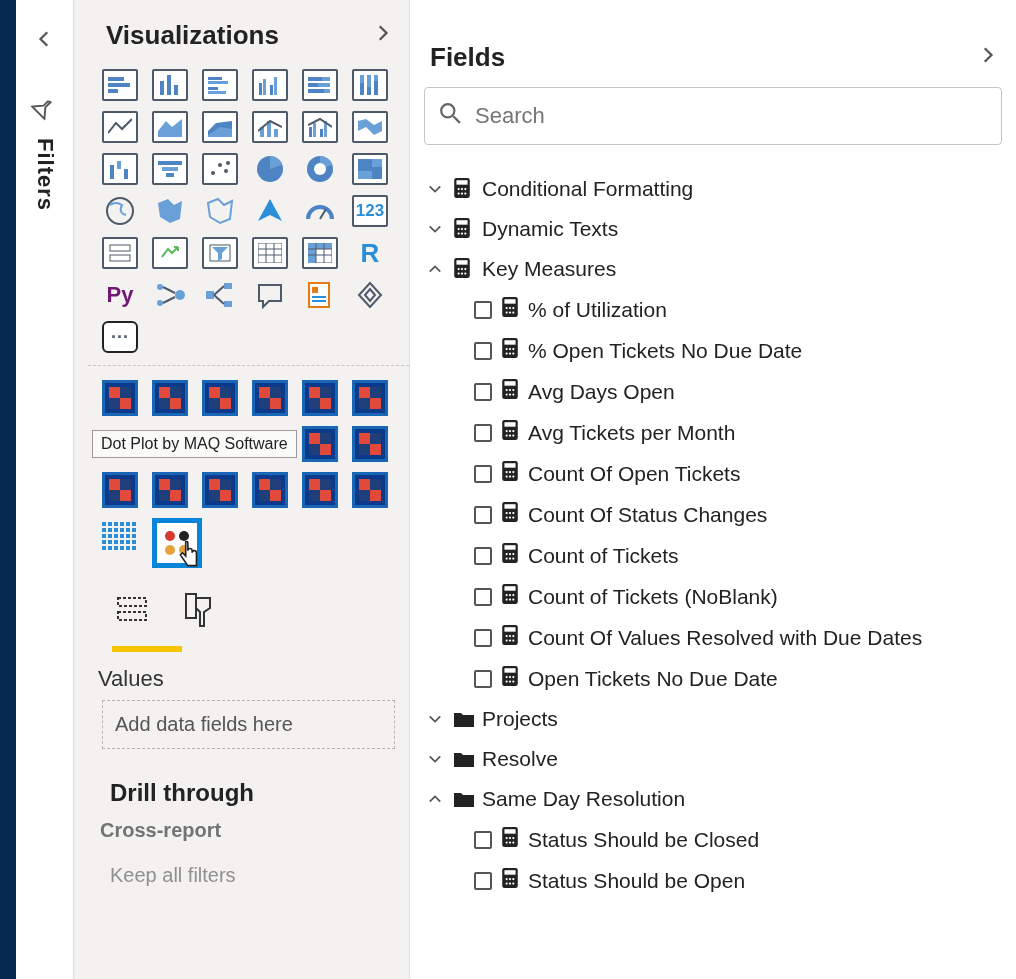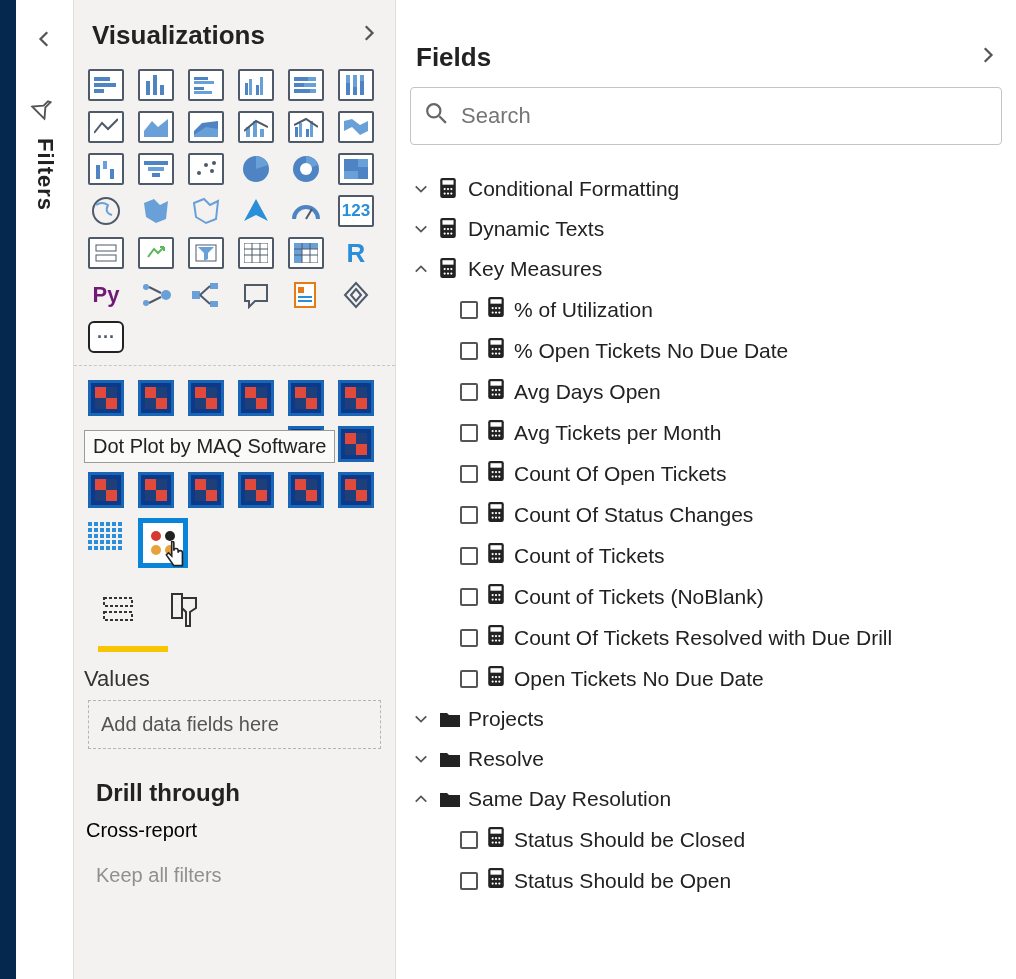--- a/index.html
+++ b/index.html
@@ -36,20 +36,21 @@
   font-weight: 600;
   color: #222;
   letter-spacing: 1px;
 }
 .viz-pane {
   width: 322px;
   background: #f3f2f1;
   border-right: 1px solid #e0dedb;
   display: flex;
   flex-direction: column;
+  margin-left: 14px;
 }
 .pane-header {
   display: flex;
   justify-content: space-between;
   align-items: center;
   padding: 20px 18px 10px 18px;
 }
 .pane-header h2 {
   font-size: 26px;
   font-weight: 600;
@@ -116,40 +117,40 @@
   display:flex;align-items:center;justify-content:center;flex-direction:column;
   position:relative;
 }
 .dpcircles{display:flex;gap:4px;}
 .dpcircles .c{width:10px;height:10px;border-radius:50%;}
 .cursor-hand {
   position:absolute; right:-6px; bottom:-12px;
 }
 .tooltip {
   position: absolute;
-  left: 10px;
+  left: 4px;
   background: #fafaf9;
   border: 1px solid #9d9b97;
   padding: 4px 8px;
-  font-size: 20px;
+  font-size: 16px;
   color: #222;
   z-index: 50;
   white-space: nowrap;
 }
 .format-row {
   display:flex;align-items:center;gap:20px;padding:10px 24px;
 }
 .format-btn{width:46px;height:46px;cursor:pointer;}
 .underline-bar{width:70px;height:6px;background:#f7c503;margin-left:24px;margin-top:2px;}
 .values-label{font-size:22px;color:#333;padding:14px 20px 8px 10px;}
 .drop-area{
   border:1px dashed #b7b5b1;margin:0 14px;padding:12px 12px;font-size:20px;color:#555;
 }
 .drill-h{font-size:24px;font-weight:600;color:#222;padding:30px 22px 12px 22px;}
-.sub-label{font-size:20px;color:#000000;padding:0 22px 12px 12px;}
+.sub-label{font-size:20px;color:#737373;padding:0 22px 12px 12px;font-weight:bold;}
 .toggle-row{display:flex;align-items:center;gap:10px;padding:0 28px 14px 28px;font-size:20px;color:#333;}
 .toggle{width:44px;height:18px;border-radius:10px;background:#fff;border:2px solid #333;position:relative;}
 .toggle .knob{width:16px;height:16px;border-radius:50%;background:#333;position:absolute;top:-1px;left:-3px;}
 .fields-pane{
   flex:1;background:#fff;padding:0 10px;
 }
 .fields-header{display:flex;justify-content:space-between;align-items:center;padding:20px 10px 14px 10px;margin-top:22px;}
 .fields-header h2{font-size:26px;font-weight:600;color:#222;}
 .search-box{
   margin:0 4px 24px 4px;border:1px solid #c6c4c1;border-radius:4px;
@@ -786,21 +787,21 @@
           <span><svg width="16" height="20" viewBox="0 0 14 18">
               <rect x="0" y="0" width="14" height="18" rx="2" fill="#222"></rect>
               <rect x="2" y="2" width="10" height="4" fill="#fff"></rect>
               <circle cx="4" cy="10" r="1" fill="#fff"></circle>
               <circle cx="7" cy="10" r="1" fill="#fff"></circle>
               <circle cx="10" cy="10" r="1" fill="#fff"></circle>
               <circle cx="4" cy="14" r="1" fill="#fff"></circle>
               <circle cx="7" cy="14" r="1" fill="#fff"></circle>
               <circle cx="10" cy="14" r="1" fill="#fff"></circle>
             </svg></span>
-          <span>Count Of Tickets Resolved with Due Drill</span>
+          <span>Count Of Values Resolved with Due Dates</span>
         </div>
         <div class="field-row">
           <span class="checkbox"></span>
           <span><svg width="16" height="20" viewBox="0 0 14 18">
               <rect x="0" y="0" width="14" height="18" rx="2" fill="#222"></rect>
               <rect x="2" y="2" width="10" height="4" fill="#fff"></rect>
               <circle cx="4" cy="10" r="1" fill="#fff"></circle>
               <circle cx="7" cy="10" r="1" fill="#fff"></circle>
               <circle cx="10" cy="10" r="1" fill="#fff"></circle>
               <circle cx="4" cy="14" r="1" fill="#fff"></circle>

